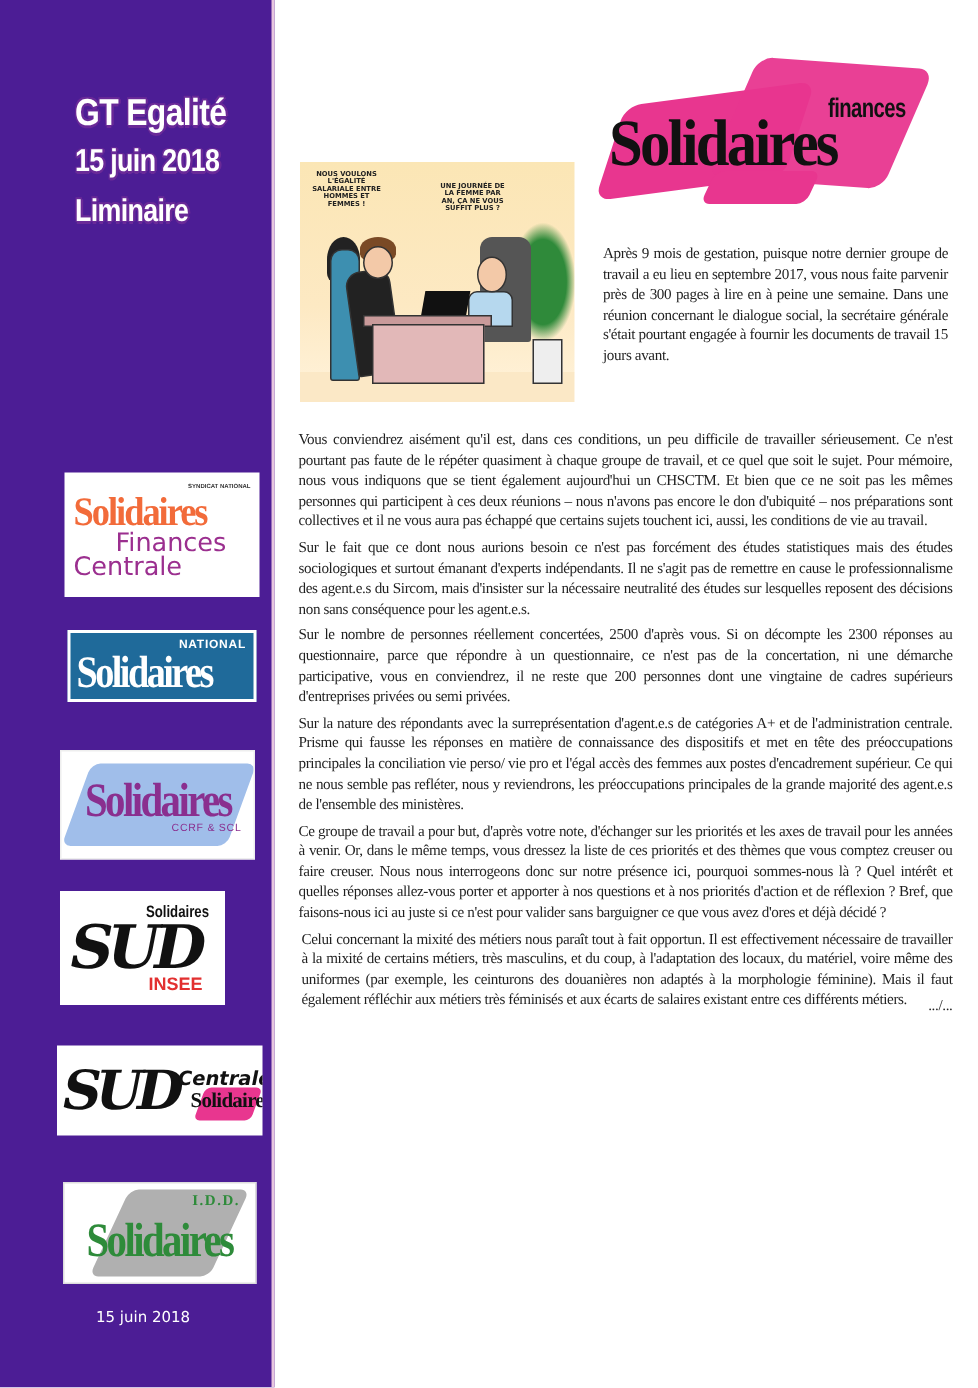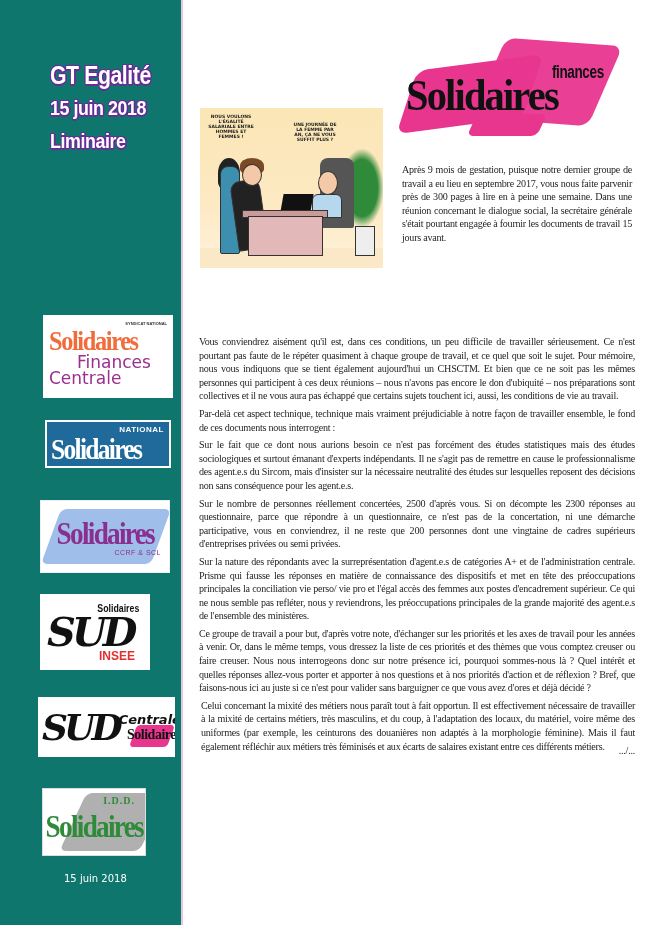--- a/index.html
+++ b/index.html
@@ -2,21 +2,21 @@
 <html><head>
 <meta charset="utf-8">
 <style>
   * { box-sizing: border-box; margin: 0; padding: 0; }
   html, body { width: 652px; height: 925px; overflow: hidden; background: #ffffff; }
   body { position: relative; font-family: "Liberation Sans", sans-serif; color: #1a1a1a; }
 
   
   .sidebar {
     position: absolute; left: 0; top: 0; width: 183px; height: 925px;
-    background: #0f766e;
+    background: #4c1d95;
     border-right: 2px solid #e8c6df;
   }
   .title-block { position: absolute; left: 50px; top: 60px; }
   .title-line {
     font-family: "Liberation Sans", sans-serif; font-weight: bold; color: #ffffff;
     text-shadow: -1px -1px 0 #6a2a98, 1px -1px 0 #6a2a98, -1px 1px 0 #6a2a98, 1px 1px 0 #6a2a98, 0 2px 0 #6a2a98, 2px 0 0 #6a2a98;
     letter-spacing: -0.5px; white-space: nowrap;
     transform: scaleX(0.85); transform-origin: left center;
   }
   .title-line.t1 { font-size: 25px; line-height: 30px; }
@@ -46,21 +46,21 @@
   .logo-insee2 .sud { font-family: "DejaVu Serif", serif; font-weight: bold; font-style: italic; font-size: 40px; color: #111; line-height: 36px; letter-spacing: -4px; margin-left: 2px; }
   .logo-insee2 .in { font-family: "Liberation Sans", sans-serif; font-weight: bold; font-size: 12px; color: #e23030; align-self: flex-end; margin-right: 10px; line-height: 12px; }
 
   .logo-centrale { left: 38px; top: 697px; width: 137px; height: 60px; flex-direction: row; justify-content: space-between; padding: 0 4px; }
   .logo-centrale .sud { font-family: "DejaVu Serif", serif; font-weight: bold; font-style: italic; font-size: 36px; color: #111; letter-spacing: -4px; }
   .logo-centrale .right { display: flex; flex-direction: column; align-items: flex-end; position: relative; }
   .logo-centrale .cen { font-family: "DejaVu Sans", sans-serif; font-weight: bold; font-style: italic; font-size: 13px; color: #111; }
   .logo-centrale .sol { font-family: "Liberation Serif", serif; font-weight: bold; font-size: 14px; color: #111; letter-spacing: -0.5px; position: relative; }
   .logo-centrale .pink { position: absolute; right: 10px; bottom: -4px; width: 38px; height: 22px; background: #e8368f; transform: skewX(-20deg); border-radius: 4px; }
 
-  .logo-idd { left: 42px; top: 788px; width: 104px; height: 68px; border: 1px solid #ddd; }
+  .logo-idd { left: 42px; top: 788px; width: 129px; height: 68px; border: 1px solid #ddd; }
   .logo-idd .blob { position: absolute; left: 30px; top: 4px; width: 80px; height: 58px; background: #b0b0b0; transform: skewX(-25deg); border-radius: 6px; }
   .logo-idd .sol { position: relative; font-family: "Liberation Serif", serif; font-weight: bold; font-size: 32px; color: #2e8b3a; letter-spacing: -2px; line-height: 32px; transform: scaleX(0.85); margin-top: 8px; }
   .logo-idd .idd { position: absolute; right: 10px; top: 6px; font-family: "Liberation Serif", serif; font-weight: bold; font-size: 10px; color: #2e8b3a; letter-spacing: 1px; }
 
   .sidebar-date { position: absolute; left: 64px; top: 873px; font-size: 10px; color: #ffffff; font-family: "DejaVu Sans", sans-serif; }
 
   
   .cartoon {
     position: absolute; left: 200px; top: 108px; width: 183px; height: 160px;
     background: linear-gradient(180deg, #fbe6b5 0%, #fde9c3 60%, #fff3dc 100%);
@@ -87,21 +87,21 @@
   .main-logo .blob2 { position: absolute; left: 95px; top: 0px; width: 120px; height: 80px; background: #e8368f; transform: skewX(-20deg) rotate(4deg); border-radius: 10px; opacity: 0.95; }
   .main-logo .blob3 { position: absolute; left: 80px; top: 72px; width: 70px; height: 22px; background: #e8368f; transform: skewX(-25deg); border-radius: 6px; }
   .main-logo .sol { position: absolute; left: 14px; top: 32px; font-family: "Liberation Serif", serif; font-weight: bold; font-size: 44px; color: #111; letter-spacing: -2px; line-height: 44px; transform: scaleX(0.92); transform-origin: left; }
   .main-logo .fin { position: absolute; left: 160px; top: 20px; font-family: "Liberation Sans", sans-serif; font-weight: bold; font-size: 18px; color: #111; transform: scaleX(0.75); transform-origin: left; letter-spacing: -0.5px; }
 
   .text {
     font-family: Liberation Serif, serif; font-size: 10.1px; line-height: 13.6px;
     color: #1f1f1f; text-align: justify; letter-spacing: -0.25px;
   }
   .intro { position: absolute; left: 402px; top: 163px; width: 230px; }
-  .body { position: absolute; left: 199px; top: 287px; width: 436px; margin-top: 48px; }
+  .body { position: absolute; left: 199px; top: 287px; width: 436px; }
   .para { margin-bottom: 4px; }
   .para.indent { padding-left: 2px; }
   .cont { text-align: right; margin-top: -13.6px; }
 </style>
 </head>
 <body>
 
 <div class="sidebar">
   <div class="title-block">
     <div class="title-line t1">GT Egalité</div>
@@ -175,20 +175,19 @@
   <div class="blob2"></div>
   <div class="blob3"></div>
   <span class="fin">finances</span>
   <span class="sol">Solidaires</span>
 </div>
 
 <div class="text intro">Après 9 mois de gestation, puisque notre dernier groupe de travail a eu lieu en septembre 2017, vous nous faite parvenir près de 300 pages à lire en à peine une semaine. Dans une réunion concernant le dialogue social, la secrétaire générale s'était pourtant engagée à fournir les documents de travail 15 jours avant.</div>
 
 <div class="text body">
   <p class="para">Vous conviendrez aisément qu'il est, dans ces conditions, un peu difficile de travailler sérieusement. Ce n'est pourtant pas faute de le répéter quasiment à chaque groupe de travail, et ce quel que soit le sujet. Pour mémoire, nous vous indiquons que se tient également aujourd'hui un CHSCTM. Et bien que ce ne soit pas les mêmes personnes qui participent à ces deux réunions – nous n'avons pas encore le don d'ubiquité – nos préparations sont collectives et il ne vous aura pas échappé que certains sujets touchent ici, aussi, les conditions de vie au travail.</p>
-  <p class="para">Par-delà cet aspect technique, technique mais vraiment préjudiciable à notre façon de travailler ensemble, le fond de ces documents nous interrogent :</p>
   <p class="para">Sur le fait que ce dont nous aurions besoin ce n'est pas forcément des études statistiques mais des études sociologiques et surtout émanant d'experts indépendants. Il ne s'agit pas de remettre en cause le professionnalisme des agent.e.s du Sircom, mais d'insister sur la nécessaire neutralité des études sur lesquelles reposent des décisions non sans conséquence pour les agent.e.s.</p>
   <p class="para">Sur le nombre de personnes réellement concertées, 2500 d'après vous. Si on décompte les 2300 réponses au questionnaire, parce que répondre à un questionnaire, ce n'est pas de la concertation, ni une démarche participative, vous en conviendrez, il ne reste que 200 personnes dont une vingtaine de cadres supérieurs d'entreprises privées ou semi privées.</p>
   <p class="para">Sur la nature des répondants avec la surreprésentation d'agent.e.s de catégories A+ et de l'administration centrale. Prisme qui fausse les réponses en matière de connaissance des dispositifs et met en tête des préoccupations principales la conciliation vie perso/ vie pro et l'égal accès des femmes aux postes d'encadrement supérieur. Ce qui ne nous semble pas refléter, nous y reviendrons, les préoccupations principales de la grande majorité des agent.e.s de l'ensemble des ministères.</p>
   <p class="para">Ce groupe de travail a pour but, d'après votre note, d'échanger sur les priorités et les axes de travail pour les années à venir. Or, dans le même temps, vous dressez la liste de ces priorités et des thèmes que vous comptez creuser ou faire creuser. Nous nous interrogeons donc sur notre présence ici, pourquoi sommes-nous là ? Quel intérêt et quelles réponses allez-vous porter et apporter à nos questions et à nos priorités d'action et de réflexion ? Bref, que faisons-nous ici au juste si ce n'est pour valider sans barguigner ce que vous avez d'ores et déjà décidé ?</p>
   <p class="para indent">Celui concernant la mixité des métiers nous paraît tout à fait opportun. Il est effectivement nécessaire de travailler à la mixité de certains métiers, très masculins, et du coup, à l'adaptation des locaux, du matériel, voire même des uniformes (par exemple, les ceinturons des douanières non adaptés à la morphologie féminine). Mais il faut également réfléchir aux métiers très féminisés et aux écarts de salaires existant entre ces différents métiers.</p>
   <p class="cont">.../...</p>
 </div>
 
 </body></html>

